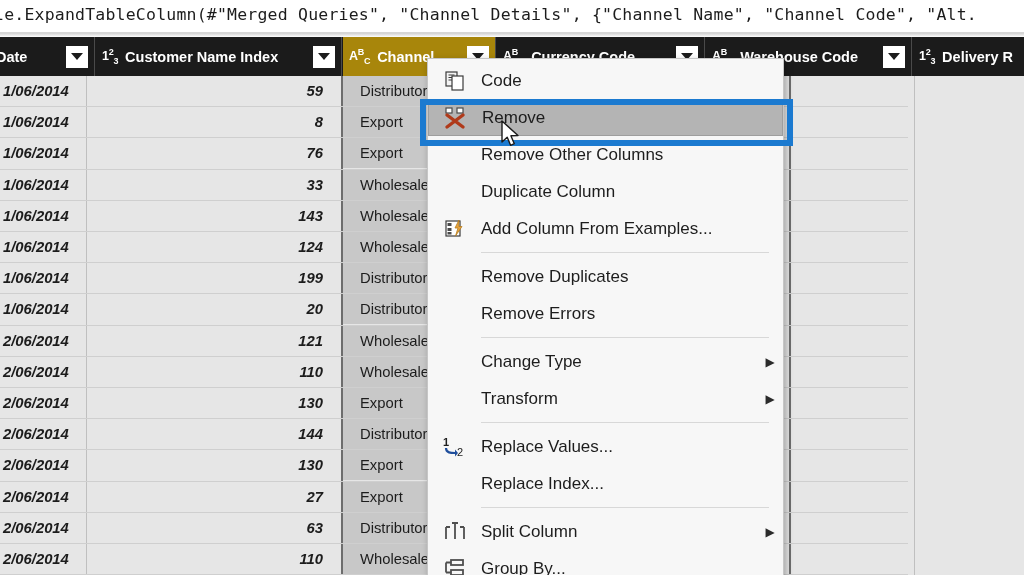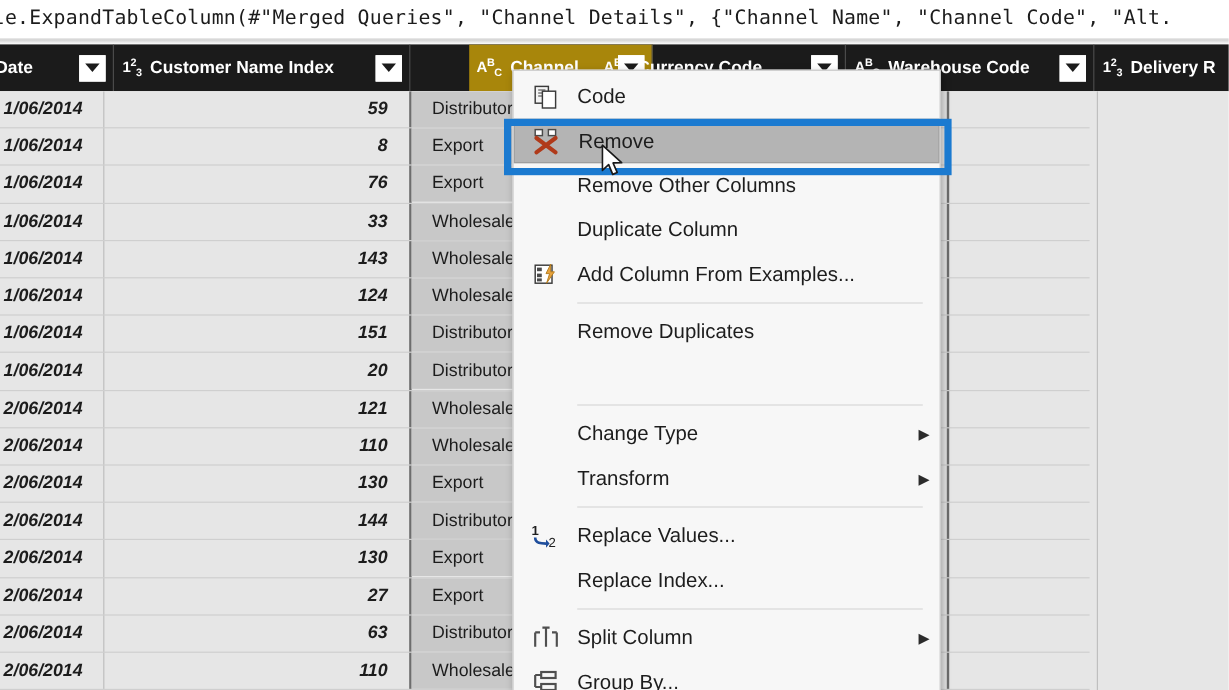--- a/index.html
+++ b/index.html
@@ -71,21 +71,20 @@
     color: #ffffff;
     font-size: 14.5px;
     font-weight: bold;
     border-right: 1px solid #4a4a4a;
     padding-left: 6px;
     white-space: nowrap;
     overflow: hidden;
   }
   .hcell.selected {
     background: #a8860b;
-    margin-left: 48px;
   }
   .type-icon {
     font-size: 12.5px;
     font-weight: bold;
     color: #ffffff;
     margin-right: 7px;
     flex: 0 0 auto;
     line-height: 1;
     letter-spacing: -0.3px;
   }
@@ -330,21 +329,21 @@
           <div class="cell num" style="left: 87px; width: 254px;">143</div>
           <div class="cell chan" style="left: 343px; width: 87px;">Wholesale</div>
         </div>
         <div class="row" style="top: 156px;">
           <div class="cell date" style="left: 0px; width: 86px;">1/06/2014</div>
           <div class="cell num" style="left: 87px; width: 254px;">124</div>
           <div class="cell chan" style="left: 343px; width: 87px;">Wholesale</div>
         </div>
         <div class="row" style="top: 187.2px;">
           <div class="cell date" style="left: 0px; width: 86px;">1/06/2014</div>
-          <div class="cell num" style="left: 87px; width: 254px;">151</div>
+          <div class="cell num" style="left: 87px; width: 254px;">199</div>
           <div class="cell chan" style="left: 343px; width: 87px;">Distributor</div>
         </div>
         <div class="row" style="top: 218.4px;">
           <div class="cell date" style="left: 0px; width: 86px;">1/06/2014</div>
           <div class="cell num" style="left: 87px; width: 254px;">20</div>
           <div class="cell chan" style="left: 343px; width: 87px;">Distributor</div>
         </div>
         <div class="row" style="top: 249.6px;">
           <div class="cell date" style="left: 0px; width: 86px;">2/06/2014</div>
           <div class="cell num" style="left: 87px; width: 254px;">121</div>
@@ -438,20 +437,21 @@
           <span class="arrow"></span>
         </div>
         <div class="sep"></div>
         <div class="mi">
           <span class="icon-slot"></span>
           <span class="label">Remove Duplicates</span>
           <span class="arrow"></span>
         </div>
         <div class="mi">
           <span class="icon-slot"></span>
+          <span class="label">Remove Errors</span>
           <span class="arrow"></span>
         </div>
         <div class="sep"></div>
         <div class="mi">
           <span class="icon-slot"></span>
           <span class="label">Change Type</span>
           <span class="arrow">▶</span>
         </div>
         <div class="mi">
           <span class="icon-slot"></span>

